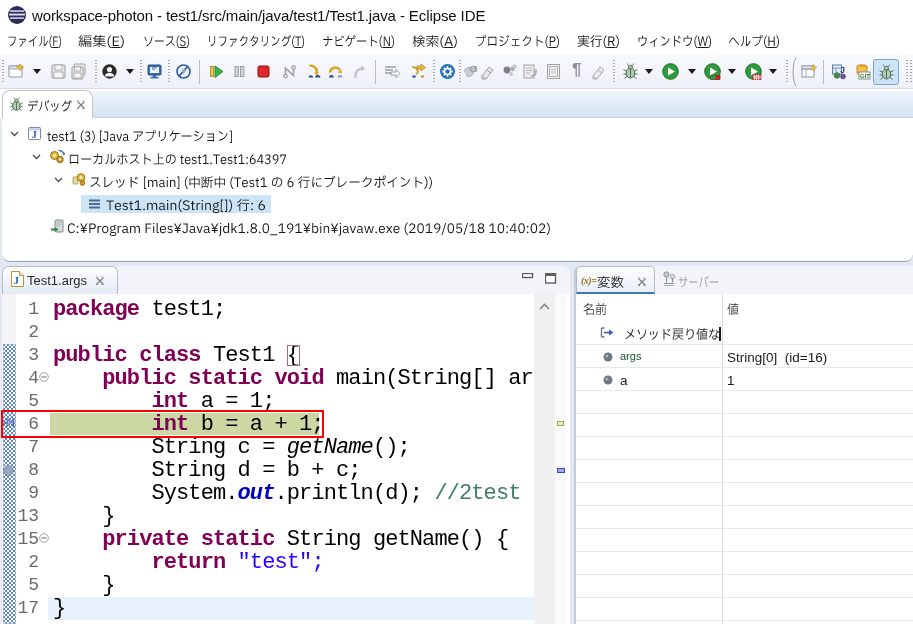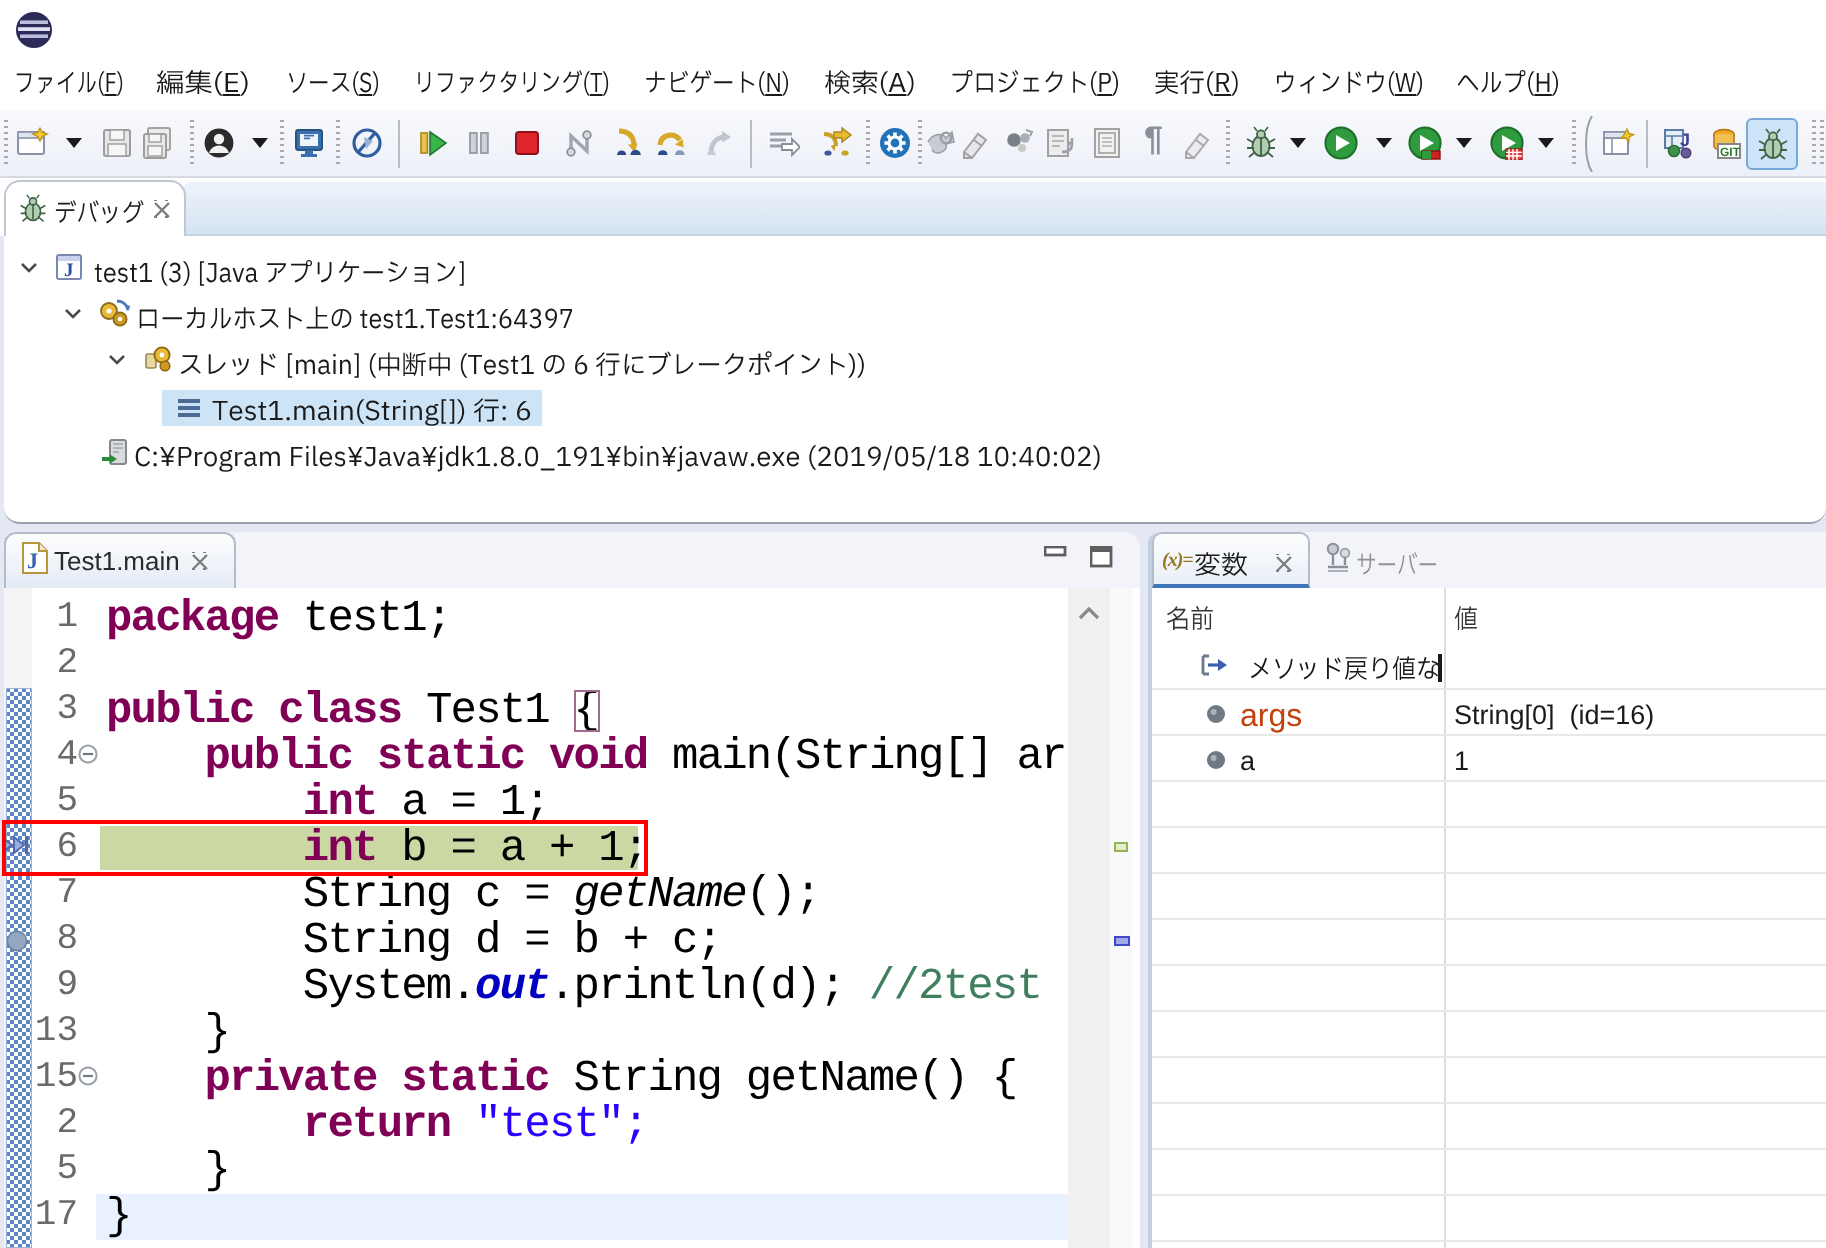--- a/index.html
+++ b/index.html
@@ -7,20 +7,21 @@
 </style></head><body>
 <div id="root">
 
 <div class="abs" style="left:0;top:0;width:913px;height:30px;background:#ffffff"></div>
 <svg class="abs" style="left:7px;top:5px" width="20" height="20" viewBox="0 0 20 20">
 <circle cx="10" cy="10" r="9" fill="#2c2a56"></circle>
 <rect x="3" y="5.2" width="14" height="1.8" fill="#b8bedb"></rect>
 <rect x="2" y="8.6" width="16" height="1.9" fill="#dde0ee"></rect>
 <rect x="3" y="12.2" width="14" height="1.8" fill="#b8bedb"></rect>
 </svg>
+<div class="abs" style="left:32px;top:7px;font-size:15px;color:#101010;letter-spacing:-0.1px;white-space:pre">workspace-photon - test1/src/main/java/test1/Test1.java - Eclipse IDE</div>
 <div class="abs" style="left:0;top:30px;width:913px;height:25px;background:#ffffff"></div>
 <svg style="position:absolute;left:7px;top:33.0px;overflow:visible" width="55.0" height="16.2">
       <g transform="translate(0 13.0) scale(0.7998 1)">
         <path d="M1.7 -9.3H10.8Q10.8 -6.7 10.1 -4.8Q9.4 -3.0 7.9 -1.8Q6.4 -0.5 4.1 0.1L3.6 -0.8Q5.7 -1.4 7.1 -2.4Q8.4 -3.4 9.0 -4.8Q9.6 -6.3 9.8 -8.4H1.7ZM19.9 -3.6Q21.0 -4.1 21.7 -4.8Q22.4 -5.5 22.7 -6.3H15.3V-7.2H23.7V-6.4Q23.3 -5.3 22.5 -4.4Q21.6 -3.5 20.4 -2.9ZM15.9 0.0Q16.9 -0.4 17.5 -0.9Q18.1 -1.4 18.4 -2.0Q18.7 -2.6 18.7 -3.6V-5.3H19.6V-3.5Q19.6 -1.9 18.8 -0.9Q18.1 0.1 16.3 0.8ZM37.3 -9.4Q35.7 -7.8 33.6 -6.4V0.4H32.6V-5.8Q30.4 -4.5 27.7 -3.5L27.3 -4.4Q29.9 -5.3 32.4 -6.8Q34.9 -8.3 36.6 -10.1ZM51.1 -5.1Q50.5 -3.2 49.4 -1.8Q48.3 -0.5 46.8 0.1H46.0V-10.0H46.9V-0.9Q49.2 -2.1 50.3 -5.6ZM42.7 -10.0H43.6V-6.1Q43.6 -3.7 42.9 -2.2Q42.2 -0.8 40.7 0.3L40.1 -0.4Q41.5 -1.4 42.1 -2.7Q42.7 -4.0 42.7 -6.0ZM55.6 -10.4H56.6Q55.9 -9.8 55.3 -8.8Q54.7 -7.9 54.4 -6.9Q54.1 -5.8 54.1 -4.8V-3.7Q54.1 -2.7 54.4 -1.7Q54.7 -0.6 55.3 0.3Q55.9 1.2 56.6 1.9H55.6Q54.9 1.3 54.4 0.4Q53.8 -0.6 53.5 -1.8Q53.1 -3.0 53.1 -4.3Q53.1 -5.5 53.5 -6.7Q53.8 -7.9 54.4 -8.9Q54.9 -9.8 55.6 -10.4ZM59.0 -4.4V0H57.9V-9.5H63.5V-8.6H59.0V-5.3H63.1V-4.4ZM65.2 1.9H64.2Q64.9 1.2 65.5 0.3Q66.0 -0.6 66.3 -1.7Q66.7 -2.7 66.7 -3.7V-4.8Q66.7 -5.8 66.3 -6.9Q66.0 -7.9 65.5 -8.8Q64.9 -9.8 64.2 -10.4H65.2Q65.9 -9.8 66.4 -8.9Q67.0 -7.9 67.3 -6.7Q67.6 -5.5 67.6 -4.3Q67.6 -3.0 67.3 -1.8Q67.0 -0.6 66.4 0.4Q65.9 1.3 65.2 1.9Z" fill="#1a1a1a"></path>
       </g>
       <rect x="45.2" y="14.0" width="6.1" height="1" fill="#1a1a1a"></rect>
     </svg>
 <svg style="position:absolute;left:78px;top:33.0px;overflow:visible" width="47.0" height="16.2">
       <g transform="translate(0 13.0) scale(1.0906 1)">
         <path d="M3.2 -4.5V1.0H2.5V-4.4Q1.2 -4.3 0.4 -4.2L0.4 -5.0Q1.1 -5.0 1.5 -5.0Q2.0 -5.7 2.5 -6.5Q1.6 -7.6 0.5 -8.5L1.0 -9.1L1.5 -8.5Q2.2 -9.7 2.7 -10.9L3.4 -10.6Q2.8 -9.2 2.0 -8.0Q2.4 -7.6 2.8 -7.1Q3.5 -8.3 4.1 -9.5L4.7 -9.1Q3.5 -6.6 2.3 -5.1Q3.4 -5.2 4.2 -5.3Q4.0 -6.0 3.8 -6.5L4.4 -6.7Q4.9 -5.6 5.3 -4.1L4.6 -3.9Q4.6 -4.0 4.6 -4.2Q4.5 -4.4 4.4 -4.6ZM5.0 -9.7V-10.4H12.4V-9.7ZM12.0 -5.9H6.3Q6.3 -4.1 6.0 -2.4Q5.7 -0.7 5.1 0.5L4.5 -0.1Q5.1 -1.3 5.4 -2.7Q5.6 -4.2 5.6 -6.3V-8.6H12.0ZM11.2 -6.6V-8.0H6.3V-6.6ZM6.4 1.0V-4.8H12.2V0.0Q12.2 0.4 12.0 0.6Q11.9 0.8 11.5 0.8H10.8L10.6 0.1H11.5V-1.9H10.4V0.7H9.8V-1.9H8.7V0.7H8.1V-1.9H7.1V1.0ZM8.1 -2.5V-4.1H7.1V-2.5ZM8.7 -4.1V-2.5H9.8V-4.1ZM10.4 -2.5H11.5V-4.1H10.4ZM4.4 -3.5Q4.7 -2.2 4.8 -1.2L4.1 -1.0Q4.0 -2.4 3.8 -3.3ZM0.4 -0.1Q1.1 -1.6 1.2 -3.4L1.9 -3.3Q1.7 -1.2 1.1 0.3ZM20.3 -2.4Q20.8 -1.7 22.1 -1.2Q23.3 -0.7 25.5 -0.1L25.2 0.6Q23.5 0.1 22.4 -0.3Q21.4 -0.7 20.8 -1.1Q20.1 -1.6 19.9 -2.2H19.8V1.0H19.0V-2.2H18.9Q18.6 -1.6 18.1 -1.1Q17.5 -0.6 16.5 -0.2Q15.5 0.1 13.8 0.6L13.5 -0.1Q15.7 -0.7 16.8 -1.2Q18.0 -1.7 18.5 -2.4H13.8V-3.1H19.0V-4.1H15.1V-7.7Q14.5 -7.1 13.9 -6.7L13.5 -7.3Q14.5 -8.1 15.2 -9.0Q15.9 -9.9 16.3 -11.0L17.1 -10.8Q16.9 -10.2 16.6 -9.7H19.8Q20.0 -10.1 20.4 -10.9L21.1 -10.8Q20.8 -10.0 20.6 -9.7H24.8V-9.0H20.5V-8.1H24.4V-7.4H20.5V-6.4H24.4V-5.8H20.5V-4.8H24.8V-4.1H19.8V-3.1H25.3V-2.4ZM16.2 -9.0Q16.0 -8.8 15.9 -8.6V-8.1H19.7V-9.0ZM15.9 -6.4H19.7V-7.4H15.9ZM19.7 -5.8H15.9V-4.8H19.7ZM29.6 -10.4H30.6Q29.9 -9.8 29.3 -8.8Q28.7 -7.9 28.4 -6.9Q28.1 -5.8 28.1 -4.8V-3.7Q28.1 -2.7 28.4 -1.7Q28.7 -0.6 29.3 0.3Q29.9 1.2 30.6 1.9H29.6Q28.9 1.3 28.4 0.4Q27.8 -0.6 27.5 -1.8Q27.1 -3.0 27.1 -4.3Q27.1 -5.5 27.5 -6.7Q27.8 -7.9 28.4 -8.9Q28.9 -9.8 29.6 -10.4ZM37.6 -1.0V0H31.9V-9.5H37.6V-8.6H33.0V-5.3H37.4V-4.4H33.0V-1.0ZM39.5 1.9H38.5Q39.2 1.2 39.8 0.3Q40.4 -0.6 40.7 -1.7Q41.0 -2.7 41.0 -3.7V-4.8Q41.0 -5.8 40.7 -6.9Q40.4 -7.9 39.8 -8.8Q39.2 -9.8 38.5 -10.4H39.5Q40.2 -9.8 40.7 -8.9Q41.3 -7.9 41.6 -6.7Q42.0 -5.5 42.0 -4.3Q42.0 -3.0 41.6 -1.8Q41.3 -0.6 40.7 0.4Q40.2 1.3 39.5 1.9Z" fill="#1a1a1a"></path>
@@ -359,21 +360,21 @@
       </g>
     </svg>
 <div class="abs" style="left:2px;top:266px;width:568px;height:358px;background:#fff;border-radius:8px 8px 0 0"></div>
 <div class="abs" style="left:2px;top:266px;width:568px;height:28px;background:#f2f4f9;border-radius:8px 8px 0 0"></div>
 <div class="abs" style="left:2px;top:266px;width:116px;height:28px;background:linear-gradient(#fdfdfe,#e4ebf5);border:1px solid #b4bcca;border-bottom:none;border-radius:6px 6px 0 0"></div>
 <svg class="abs" style="left:11px;top:271px" width="13" height="16">
       <path d="M0.5 0.5h8l4 4v11h-12z" fill="#fff" stroke="#b8963e"></path>
       <path d="M8.5 0.5v4h4" fill="#efe7d2" stroke="#b8963e"></path>
       <text x="2.5" y="13" font-size="11" font-weight="bold" fill="#3565b0" font-family="Liberation Serif">J</text>
     </svg>
-<div class="abs" style="left:27px;top:273px;font-size:13px;color:#2a2a2a">Test1.main</div>
+<div class="abs" style="left:27px;top:273px;font-size:13px;color:#2a2a2a">Test1.args</div>
 <svg class="abs" style="left:95px;top:276px" width="10" height="10">
       <path d="M1.5 1.5l7 7M8.5 1.5l-7 7" stroke="#7d7d7d" stroke-width="1.2"></path>
       <path d="M1 0h1.5M6.5 0H8M1 8.5h1.5M6.5 8.5H8" stroke="#7d7d7d" stroke-width="1"></path>
     </svg>
 <svg class="abs" style="left:522px;top:273px" width="12" height="6">
       <rect x="0.5" y="0.5" width="10" height="4" fill="#fff" stroke="#5f5f5f" stroke-width="1.4"></rect>
     </svg>
 <svg class="abs" style="left:545px;top:273px" width="12" height="11">
       <rect x="0.5" y="0.5" width="10" height="9.5" fill="#fff" stroke="#5f5f5f" stroke-width="1.4"></rect>
       <rect x="0.5" y="0.5" width="10" height="2.5" fill="#5f5f5f"></rect>
@@ -499,16 +500,16 @@
     </div>
 <div class="abs" style="left:718.5px;top:327px;width:2.5px;height:14px;background:#1a1a1a"></div>
 <svg class="abs" style="left:603px;top:352px" width="10" height="10">
       <circle cx="5" cy="5" r="4.5" fill="#6f7884"></circle>
       <circle cx="3.8" cy="4" r="1.5" fill="#aab2bc"></circle>
     </svg>
 <svg class="abs" style="left:603px;top:375px" width="10" height="10">
       <circle cx="5" cy="5" r="4.5" fill="#6f7884"></circle>
       <circle cx="3.8" cy="4" r="1.5" fill="#aab2bc"></circle>
     </svg>
-<div class="abs" style="left:620px;top:350px;font-size:16px;color:#c2410c">args</div>
+<div class="abs" style="left:620px;top:350px;font-size:11px;color:#14532d">args</div>
 <div class="abs" style="left:727px;top:350px;font-size:13.5px;color:#1a1a1a">String[0]&nbsp;&nbsp;(id=16)</div>
 <div class="abs" style="left:620px;top:373px;font-size:13.5px;color:#1a1a1a">a</div>
 <div class="abs" style="left:727px;top:373px;font-size:13.5px;color:#1a1a1a">1</div>
 </div>
 </body></html>

